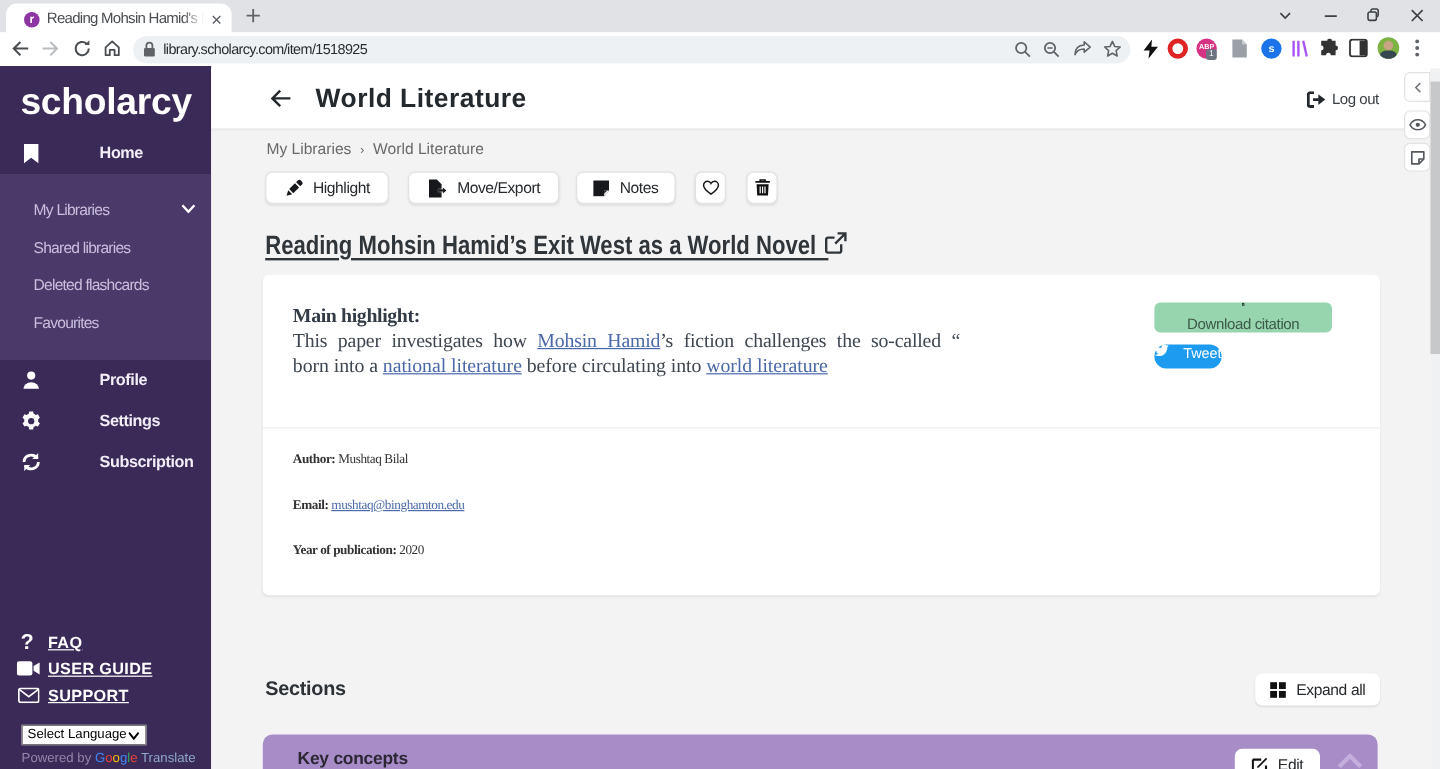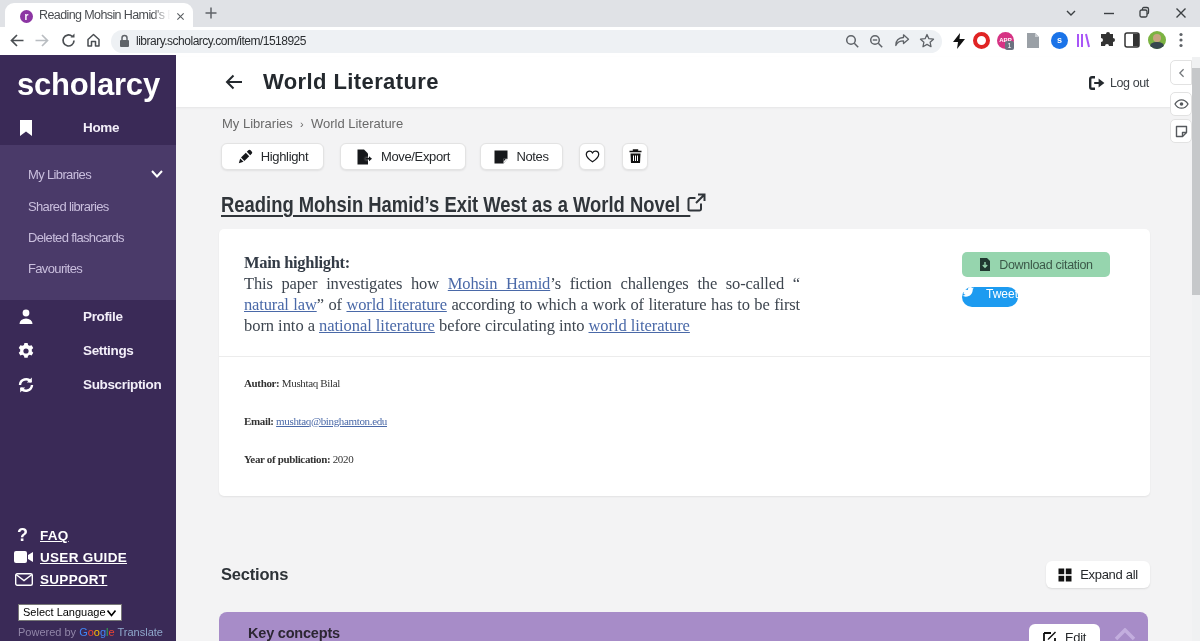--- a/index.html
+++ b/index.html
@@ -44,21 +44,21 @@
 .btn { position:absolute; top:143px; height:27px; background:#fff; border:1px solid #e3e3e3; border-radius:6px; box-shadow:0 1px 2px rgba(0,0,0,0.08); font-size:13px; letter-spacing:-0.35px; color:#26292c; display:flex; align-items:center; justify-content:center; gap:8px; }
 #doctitle { position:absolute; left:221px; top:192px; font-size:22px; font-weight:bold; color:#30353a; white-space:nowrap; }
 #doctitle .tt { display:inline-block; transform:scaleX(0.837); transform-origin:0 50%; text-decoration:underline; text-underline-offset:2.5px; text-decoration-thickness:1.6px; }
 
 #card { position:absolute; left:219px; top:229px; width:931px; height:267px; background:#fff; border-radius:5px; box-shadow:0 1px 2px rgba(0,0,0,0.07); }
 .serif { font-family:"Liberation Serif", serif; }
 .jline { text-align:justify; text-align-last:justify; letter-spacing:-0.15px; }
 #mainhl div:last-child { letter-spacing:-0.05px; }
 #mainhl { position:absolute; left:25px; top:23px; width:556px; font-size:16.5px; line-height:21px; color:#3e4650; }
 #mainhl a { color:#4a69a8; }
-#dlcit { position:absolute; left:743px; top:23px; width:148px; height:25px; background:#96d5ae; border-radius:5px; color:#3c5949; font-size:12.5px; letter-spacing:-0.3px; display:flex; align-items:center; justify-content:center; gap:8px; }
+#dlcit { position:absolute; left:743px; top:23px; width:148px; height:25px; background:#96d5ae; border-radius:5px; color:#3c5949; font-size:12.5px; letter-spacing:-0.3px; display:flex; align-items:center; justify-content:center; gap:8px;flex-direction:column; }
 #tweet { position:absolute; left:743px; top:58px; width:56px; height:20px; background:#1d9bf0; border-radius:10px; color:#fff; font-size:12px; display:flex; justify-content:center; gap:12px; }
 #carddiv { position:absolute; left:0; top:127px; width:931px; height:1px; background:#ececec; }
 .meta { position:absolute; left:25px; font-size:11px; letter-spacing:-0.35px; color:#333; }
 .meta a { color:#4a69a8; }
 
 #sections { position:absolute; left:221px; top:565px; font-size:16.5px; font-weight:bold; letter-spacing:-0.2px; color:#2d3237; }
 #expand { position:absolute; left:1046px; top:561px; width:104px; height:27px; background:#fff; border-radius:6px; box-shadow:0 1px 2px rgba(0,0,0,0.1); font-size:13px; letter-spacing:-0.3px; color:#26292c; display:flex; align-items:center; justify-content:center; gap:8px; }
 #keyconc { position:absolute; left:219px; top:612px; width:929px; height:29px; background:#a78cc8; border-radius:8px 8px 0 0; }
 #kctitle { position:absolute; left:29px; top:13px; font-size:14.5px; font-weight:bold; letter-spacing:-0.2px; color:#2c2633; }
 #editbtn { position:absolute; left:810px; top:12px; width:71px; height:26px; background:#fff; border-radius:6px; font-size:13px; letter-spacing:-0.3px; color:#26292c; display:flex; align-items:center; justify-content:center; gap:7px; }
@@ -288,21 +288,20 @@
 <div id="doctitle"><span class="tt">Reading Mohsin Hamid’s Exit West as a World Novel&nbsp;&nbsp;</span><svg width="19" height="19" viewBox="0 0 19 19" style="position:absolute; left:466px; top:1px">
       <path d="M14 10.5 V16 A1.5 1.5 0 0 1 12.5 17.5 H3 A1.5 1.5 0 0 1 1.5 16 V6.5 A1.5 1.5 0 0 1 3 5 H8.5" stroke="#30353a" stroke-width="2" fill="none"></path>
       <path d="M11 1.5 H17.5 V8 M17 2 L9 10" stroke="#30353a" stroke-width="2" fill="none"></path>
     </svg>
 </div>
 
 <div id="card">
   <div id="mainhl" class="serif">
     <b style="letter-spacing:-0.3px; color:#333b46;">Main highlight:</b>
     <div class="jline">This paper investigates how <a href="#">Mohsin Hamid</a>’s fiction challenges the so-called “</div>
-    <div class="jline"><a href="#">natural law</a>” of <a href="#">world literature</a> according to which a work of literature has to be first</div>
     <div>born into a <a href="#">national literature</a> before circulating into <a href="#">world literature</a></div>
   </div>
   <div id="dlcit">
     <svg width="12" height="15" viewBox="0 0 12 15">
         <path d="M1 1 H8 L11 4 V14 H1 Z" fill="#203830"></path>
         <path d="M6 5 V10 M3.8 8 L6 10.3 L8.2 8" stroke="#96d5ae" stroke-width="1.4" fill="none"></path>
       </svg>
     <span>Download citation</span>
   </div>
   <div id="tweet">

